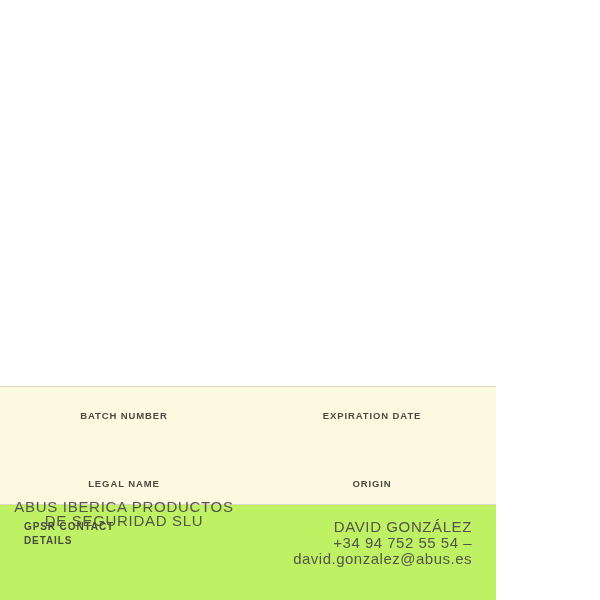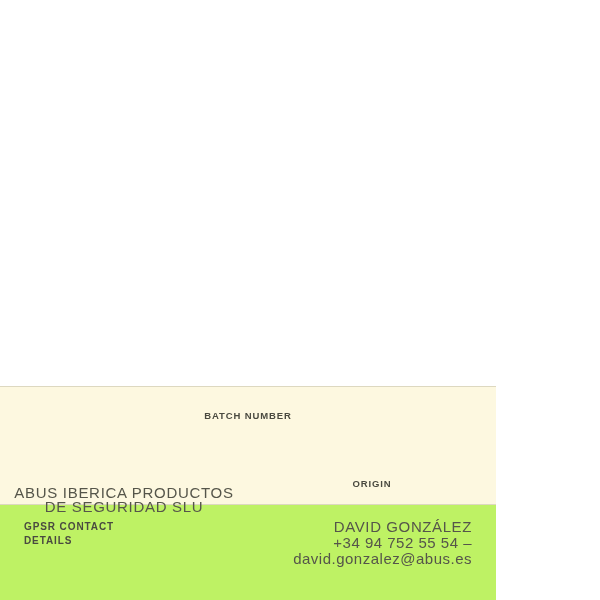--- a/index.html
+++ b/index.html
@@ -102,26 +102,31 @@
 
   <div class="blank-area"></div>
 
   <div class="info-panel">
 
     <div class="info-row">
       <div class="info-col">
         <div class="field-label">BATCH NUMBER</div>
         <div class="field-value"></div>
       </div>
+      <div class="info-col">
+        <div class="field-label">EXPIRATION DATE</div>
+        <div class="field-value"></div>
+      </div>
     </div>
 
     <div class="row-gap"></div>
 
     <div class="info-row">
       <div class="info-col">
+        <div class="field-label">LEGAL NAME</div>
         <div class="field-value">ABUS IBERICA PRODUCTOS DE SEGURIDAD SLU</div>
       </div>
       <div class="info-col">
         <div class="field-label">ORIGIN</div>
       </div>
     </div>
 
   </div>
 
   <div class="contact-panel">

